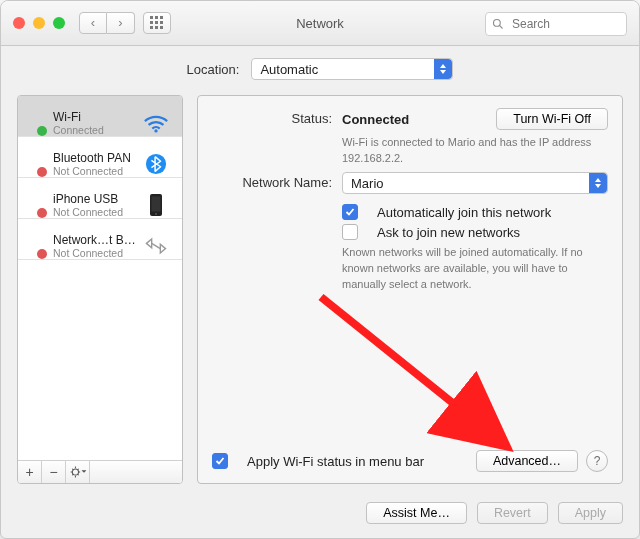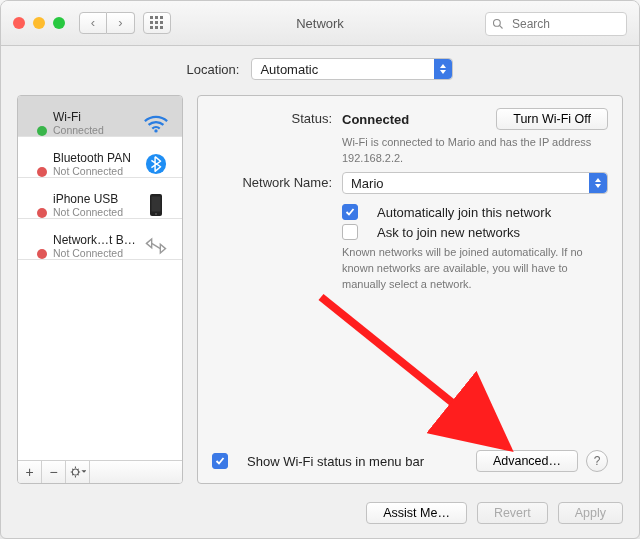--- a/index.html
+++ b/index.html
@@ -249,21 +249,21 @@
         </div>
       </div>
 
       <div class="main-foot">
         <label class="chklabel">
           <span class="chk checked">
               <svg width="10" height="10" viewBox="0 0 10 10">
                 <path d="M1.5 5 L4 7.5 L8.5 2" stroke="#fff" stroke-width="1.8" fill="none"></path>
               </svg>
             </span>
-          <span>Show Wi-Fi status in menu bar</span>
+          <span>Apply Wi-Fi status in menu bar</span>
         </label>
         <div class="spacer"></div>
         <button class="mac-btn">Advanced…</button>
         <span class="help">?</span>
       </div>
     </div>
   </div>
 
   <div class="footer">
     <button class="mac-btn">Assist Me…</button>

